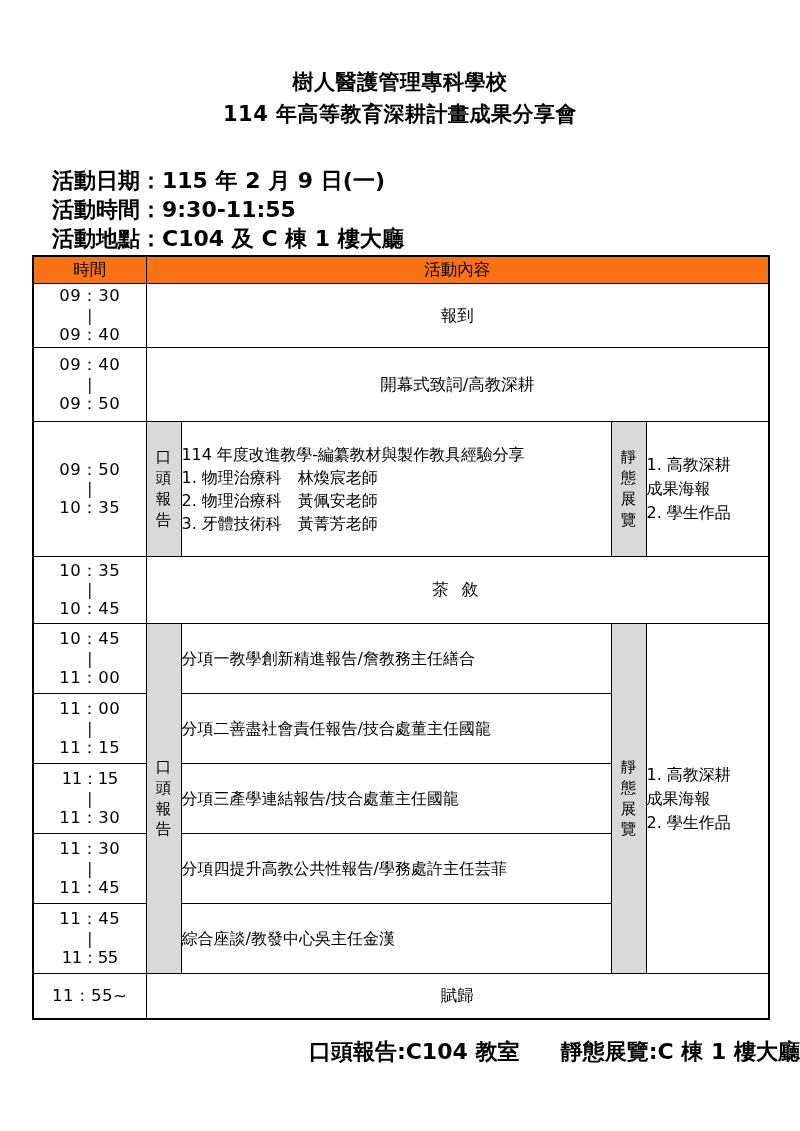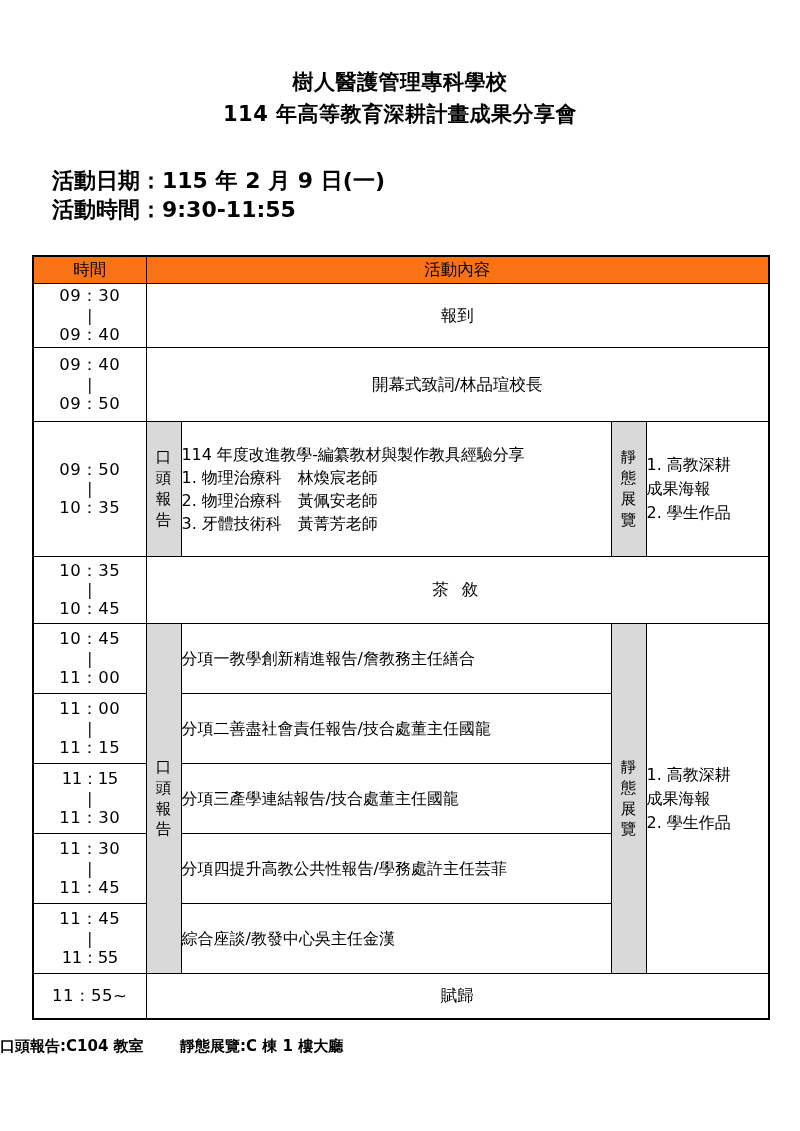--- a/index.html
+++ b/index.html
@@ -137,39 +137,40 @@
   .exh-cell .ln { display: block; white-space: nowrap; }
   .exh-cell .ln.indent { padding-left: 0; }
   .nob-bottom { border-bottom: none; }
 
   
   .footer-note {
     position: absolute;
     left: 0;
     top: 1037px;
     width: 800px;
-    text-align: left;
-    font-size: 15px;
+    text-align: right;
+    font-size: 22px;
     font-weight: bold;
   }
   .footer-note .gap { display: inline-block; width: 26px; }
 </style>
 </head>
 <body>
 
 <div class="page">
 
   <div class="title-block">
     <div class="title-line">樹人醫護管理專科學校</div>
     <div class="title-line">114 年高等教育深耕計畫成果分享會</div>
   </div>
 
   <div class="meta-block">
     <div class="meta-line">活動日期：115 年 2 月 9 日(一)</div>
     <div class="meta-line">活動時間：9:30-11:55</div>
+    <div class="meta-line">活動地點：C104 及 C 棟 1 樓大廳</div>
   </div>
 
   <table class="sched">
     <colgroup>
       <col class="col-time">
       <col class="col-mode">
       <col class="col-body">
       <col class="col-mode2">
       <col class="col-exh">
     </colgroup>
@@ -188,21 +189,21 @@
         </td>
         <td class="center-cell outer-right" colspan="4">報到</td>
       </tr>
 
       <tr>
         <td class="timecell outer-left" style="height:73px">
           <span class="t">09：40</span>
           <span class="dash">|</span>
           <span class="t">09：50</span>
         </td>
-        <td class="center-cell outer-right" colspan="4">開幕式致詞/林品瑄校長</td>
+        <td class="center-cell outer-right" colspan="4">開幕式致詞/高教深耕</td>
       </tr>
 
       <tr>
         <td class="timecell outer-left" style="height:134px">
           <span class="t">09：50</span>
           <span class="dash">|</span>
           <span class="t">10：35</span>
         </td>
         <td class="vert-label">
           <span>口</span>

